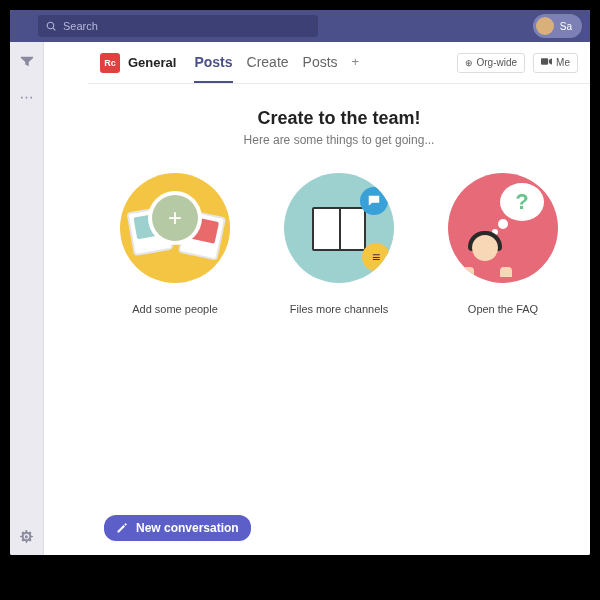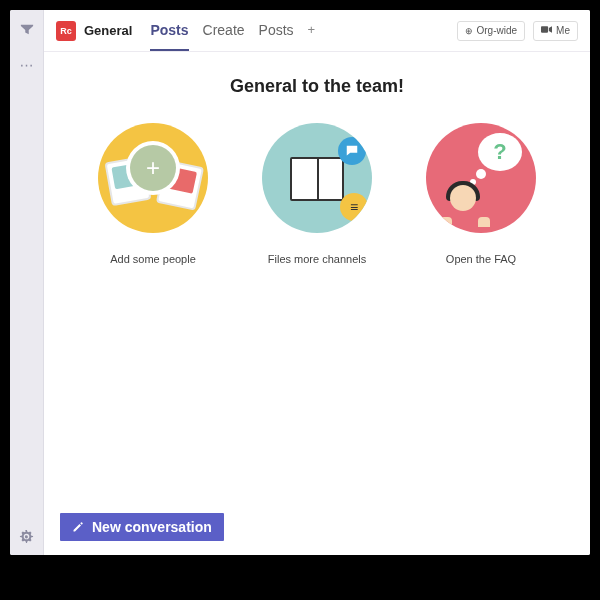--- a/index.html
+++ b/index.html
@@ -14,21 +14,21 @@
   .search-box svg { width: 11px; height: 11px; fill: #b6b8d8; }
   .tb-flex { flex: 1; }
   .avatar-pill { height: 24px; background: #7c80b5; border-radius: 14px; display: flex; align-items: center; gap: 6px; padding: 0 10px 0 3px; color: #fff; font-size: 10px; }
   .avatar-pill .av { width: 18px; height: 18px; border-radius: 50%; background: #d9b07a; }
 
   
   .body { flex: 1; display: flex; min-height: 0; }
   .rail { width: 34px; background: #ebeaf0; border-right: 1px solid #dddce4; display: flex; flex-direction: column; align-items: center; padding-top: 10px; gap: 18px; color: #8b8ba0; }
   .rail .rail-item { width: 18px; height: 18px; display: flex; align-items: center; justify-content: center; font-size: 14px; }
   .rail .rail-bottom { margin-top: auto; margin-bottom: 10px; }
-  .panel { flex: 1; background: #fff; display: flex; flex-direction: column; min-width: 0; }
+  .panel { flex: 1; background: #fff; display: flex; flex-direction: column; min-width: 0; padding-left: 44px; }
 
   
   .chan-head { height: 42px; border-bottom: 1px solid #eceaf0; display: flex; align-items: center; padding: 0 12px; gap: 8px; }
   .chan-icon { width: 20px; height: 20px; background: #e23f3f; border-radius: 3px; color: #fff; font-size: 9px; font-weight: 600; display: flex; align-items: center; justify-content: center; }
   .chan-title { font-size: 13px; font-weight: 700; color: #222; }
   .tabs { display: flex; gap: 14px; margin-left: 10px; align-items: center; height: 100%; }
   .tab { font-size: 14px; color: #666; height: 100%; display: flex; align-items: center; border-bottom: 2px solid transparent; cursor: pointer; }
   .tab.active { color: #4b4f8a; border-bottom-color: #4b4f8a; font-weight: 600; }
   .tab.add { color: #888; font-size: 13px; }
   .head-flex { flex: 1; }
@@ -70,29 +70,43 @@
   .c3 .d1 { width:10px; height:10px; right:50px; top:46px; }
   .c3 .d2 { width:6px; height:6px; right:60px; top:56px; }
   .c3 .person { position:absolute; left:14px; bottom:6px; width:50px; height:42px; }
   .c3 .person .head { position:absolute; left:10px; top:0; width:26px; height:26px; border-radius:50%; background:#f7d7b5; }
   .c3 .person .hair { position:absolute; left:6px; top:-4px; width:34px; height:20px; background:#2a2a2a; border-radius:16px 16px 4px 4px; }
   .c3 .person .hands { position:absolute; bottom:0; left:0; right:0; height:10px; display:flex; justify-content:space-between; }
   .c3 .person .hands span { width:12px; height:10px; background:#f7d7b5; border-radius:4px 4px 0 0; }
 
   
   .compose-wrap { padding: 10px 16px 14px; }
-  .compose-btn { display:inline-flex; align-items:center; gap:8px; background:#5b5fc7; color:#fff; font-size:14px; font-weight:600; padding: 6px 12px; border-radius:1px; border:none; cursor:pointer; }
+  .compose-btn { display:inline-flex; align-items:center; gap:8px; background:#5b5fc7; color:#fff; font-size:12px; font-weight:600; padding: 6px 12px; border-radius:12px; border:none; cursor:pointer; }
   .compose-btn svg { width:12px; height:12px; fill:#fff; }
 </style>
 </head>
 <body>
 
 <div class="viewport">
 <div class="app">
 
+  <div class="titlebar">
+    <div class="tb-spacer"></div>
+    <div class="search-box">
+      <svg viewBox="0 0 16 16">
+            <path d="M6.5 1a5.5 5.5 0 014.38 8.83l3.15 3.15-1.05 1.05-3.15-3.15A5.5 5.5 0 116.5 1zm0 1.5a4 4 0 100 8 4 4 0 000-8z"></path>
+          </svg>
+      <span>Search</span>
+    </div>
+    <div class="tb-flex"></div>
+    <div class="avatar-pill">
+      <span class="av"></span>
+      <span>Sa</span>
+    </div>
+  </div>
 
   <div class="body">
 
     <div class="rail">
       <div class="rail-item">
         <svg width="14" height="14" viewBox="0 0 16 16" fill="#8b8ba0">
               <path d="M1 3h14v1.5L10 9v5l-4-2V9L1 4.5z"></path>
             </svg>
       </div>
       <div class="rail-item">⋯</div>
@@ -124,21 +138,22 @@
             <svg width="11" height="9" viewBox="0 0 14 10" fill="#555">
                   <rect x="0" y="1" width="9" height="8" rx="1"></rect>
                   <path d="M10 3l4-2v8l-4-2z"></path>
                 </svg>
           </span>
           <span>Me</span>
         </button>
       </div>
 
       <div class="welcome">
-        <h2>General to the team!</h2>
+        <h2>Create to the team!</h2>
+        <p class="sub">Here are some things to get going...</p>
 
         <div class="cards">
 
           <div class="card">
             <div class="circ c1">
               <div class="tile l"></div>
                   <div class="tile r"></div>
                   <div class="plus">+</div>
             </div>
             <div class="card-label">Add some people</div>

